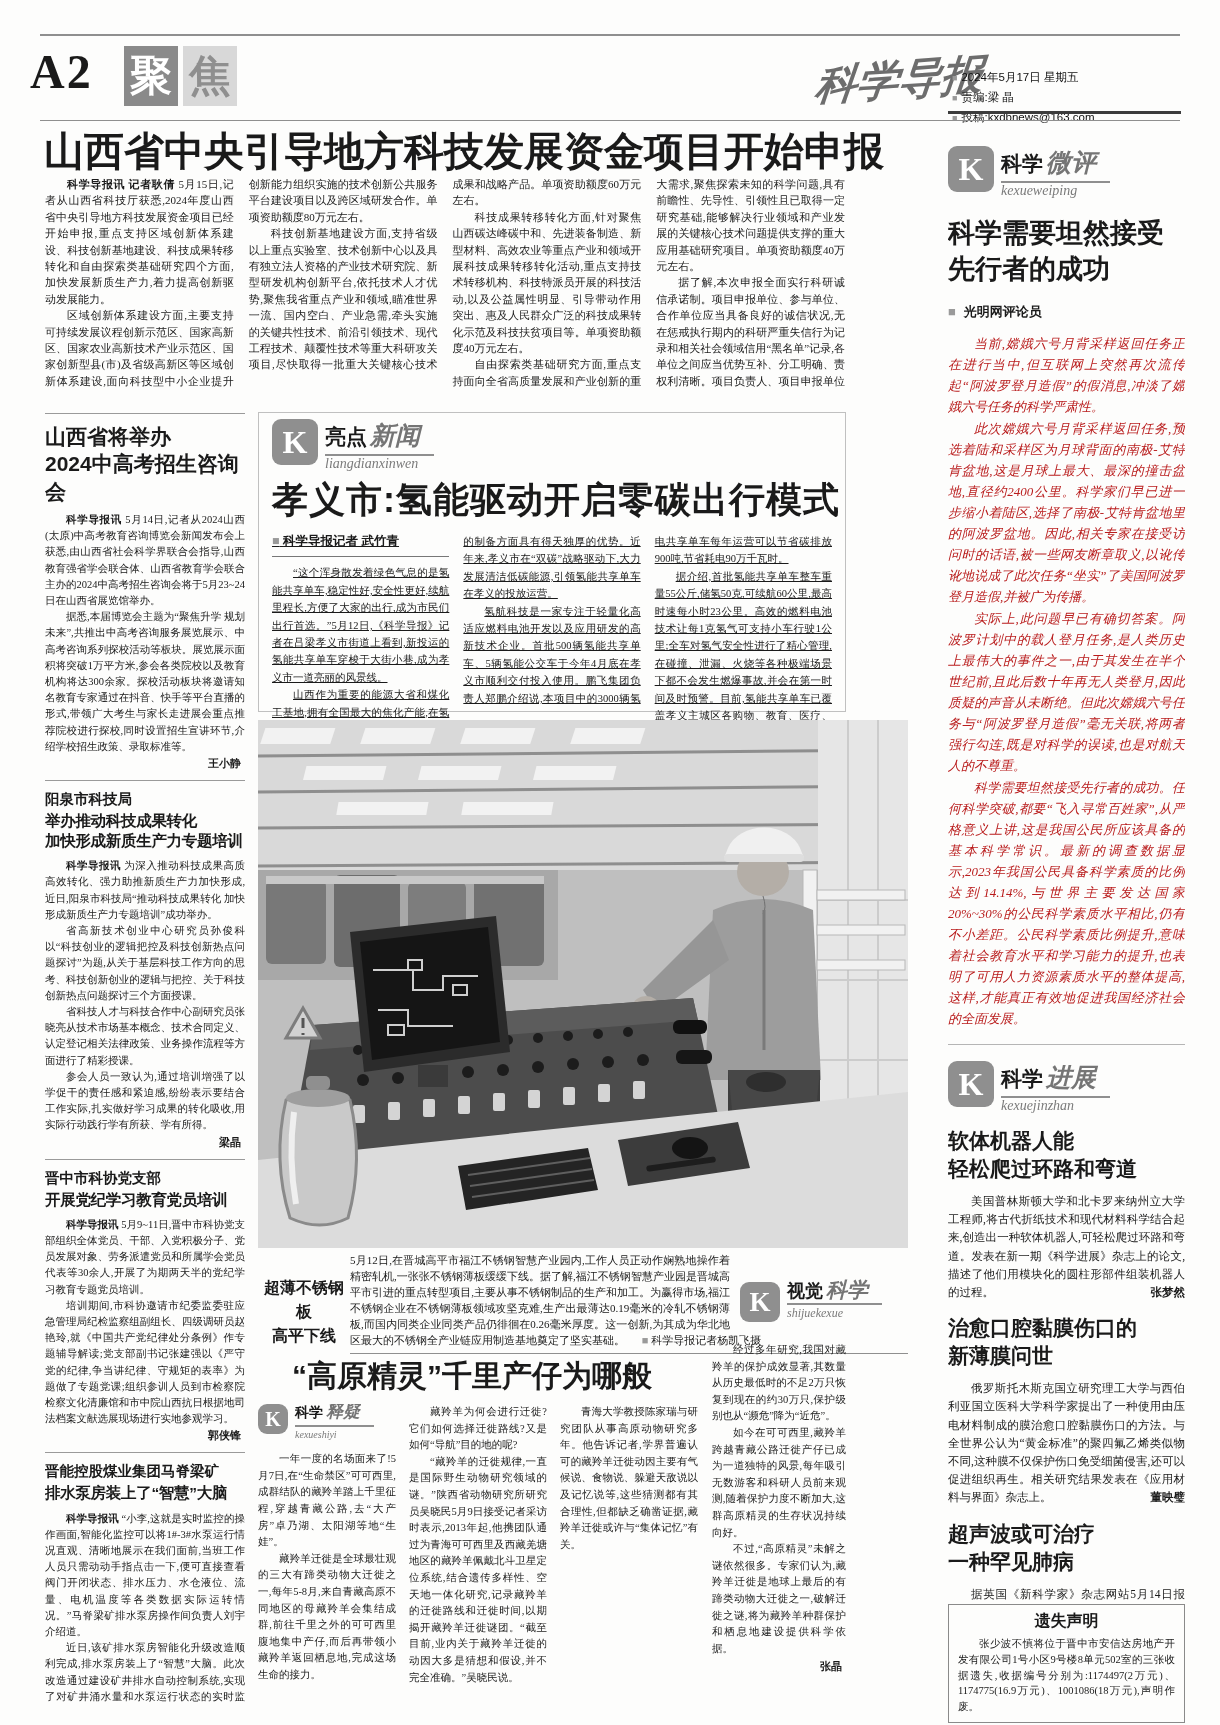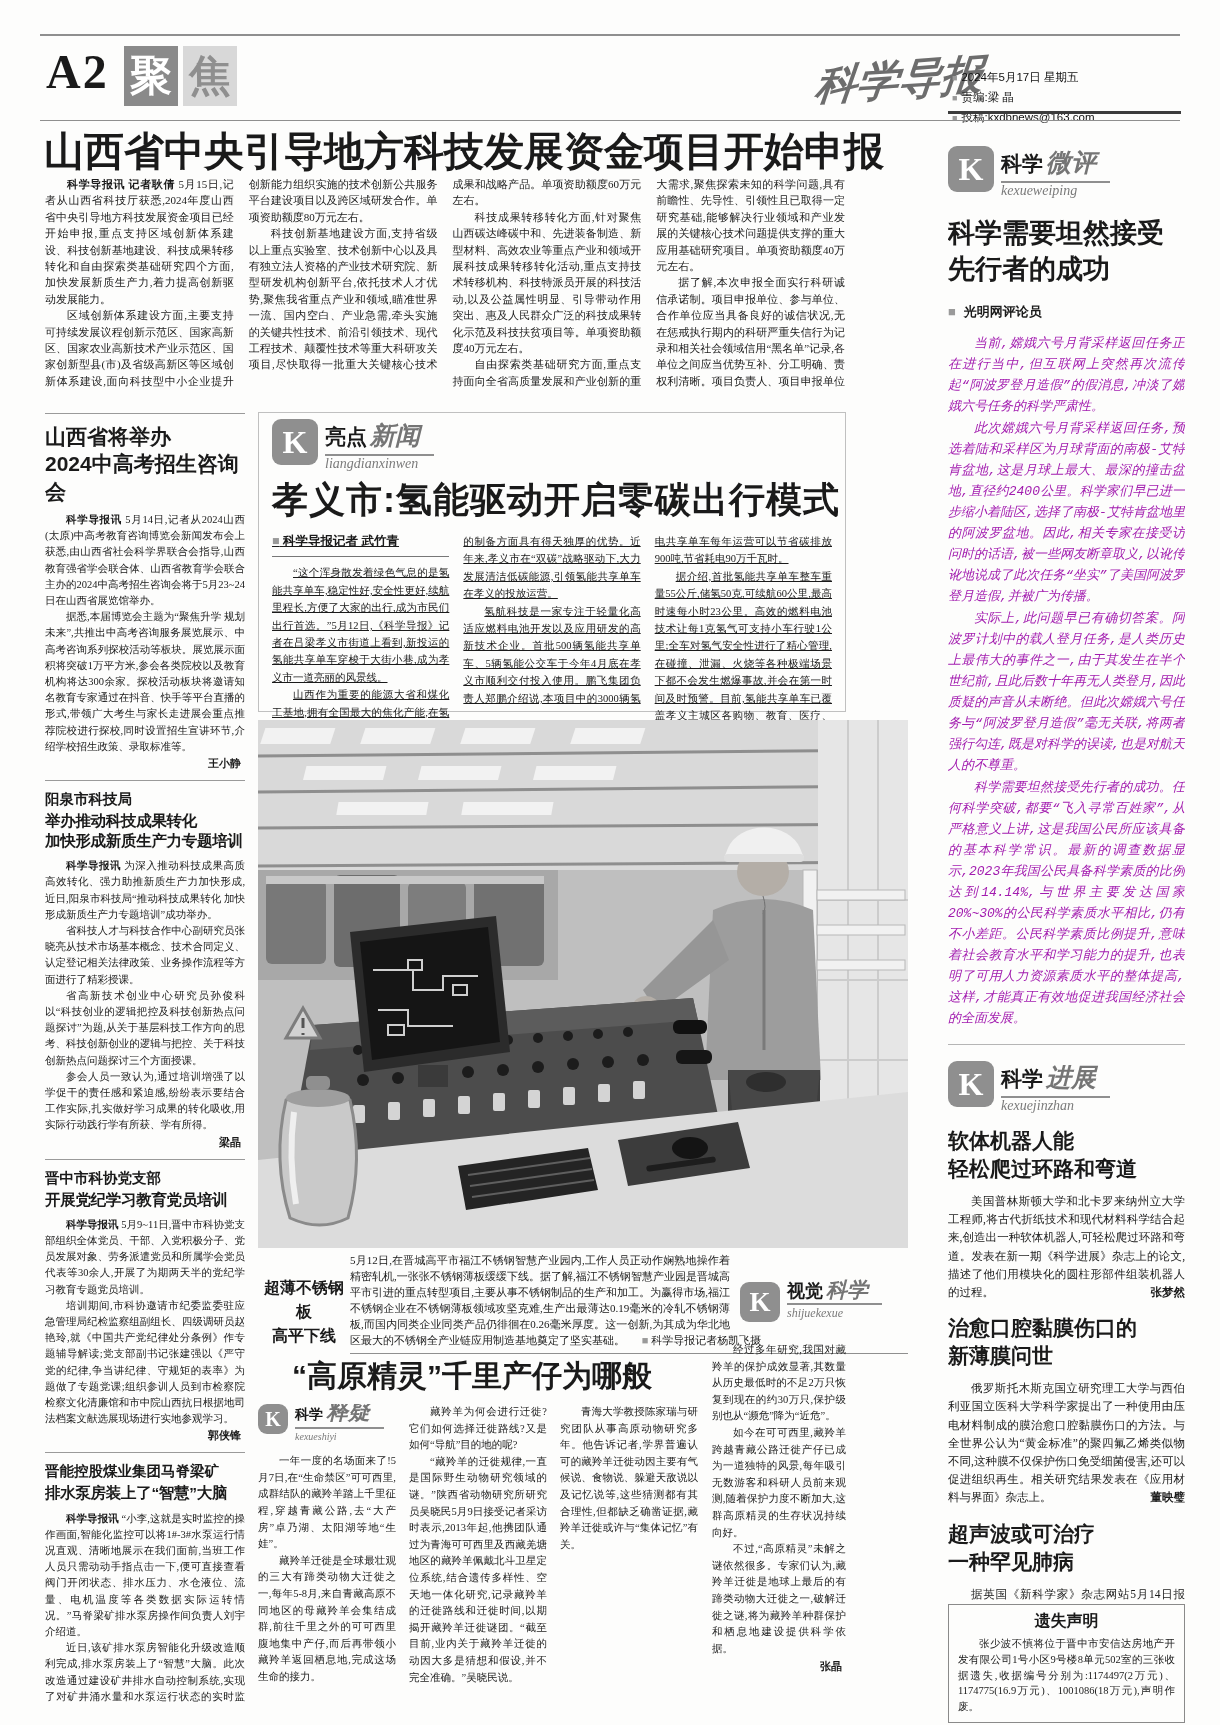--- a/index.html
+++ b/index.html
@@ -3,21 +3,21 @@
 <meta charset="utf-8">
 <style>
   html,body{margin:0;padding:0;}
   body{width:1220px;height:1725px;position:relative;background:#fdfdfc;font-family:"Liberation Serif",serif;color:#1a1a1a;overflow:hidden;}
   .abs{position:absolute;}
   .sans{font-family:"Liberation Sans",sans-serif;}
   .hline{background:#8f8f8f;height:1px;}
   .just{text-align:justify;}
   p{margin:0;text-indent:2em;}
   
-  #edition{left:46px;top:44px;font-size:48px;font-weight:bold;letter-spacing:2px;}
+  #edition{left:30px;top:44px;font-size:48px;font-weight:bold;letter-spacing:2px;}
   #focus{left:124px;top:46px;}
   #focus span{display:inline-block;width:54px;height:60px;line-height:60px;text-align:center;font-size:42px;font-weight:bold;}
   #focus .f1{background:#8a8a8a;color:#fff;}
   #focus .f2{background:#d8d8d8;color:#8f8f8f;margin-left:5px;}
   #masthead{left:815px;top:52px;font-size:42px;font-weight:bold;font-style:italic;color:#6d6d6d;transform:rotate(-4deg) skewX(-10deg);}
   #dateblock{left:952px;top:68px;font-size:11.5px;line-height:19px;font-family:"Liberation Sans",sans-serif;color:#111;}
   #dateblock .sq{color:#9a9a9a;font-size:9px;margin-right:4px;}
   #dateunderline{left:948px;top:111px;width:233px;height:3px;background:#3c3c3c;}
   
   #mainhead{left:44px;top:124px;width:802px;text-align:center;font-size:40px;font-weight:bold;letter-spacing:0px;white-space:nowrap;}
@@ -36,21 +36,21 @@
   .kbox{background:#8f8f8f;color:#fff;border-radius:9px;text-align:center;font-weight:bold;font-family:"Liberation Serif",serif;}
   .kbox.big{width:46px;height:46px;line-height:46px;font-size:32px;}
   .kbox.mid{width:40px;height:40px;line-height:40px;font-size:27px;}
   .kbox.sml{width:30px;height:30px;line-height:30px;font-size:20px;}
   .kname{border-bottom:2px solid #8f8f8f;padding:0 14px 2px 0;white-space:nowrap;}
   .kn{font-weight:bold;font-family:"Liberation Sans",sans-serif;}
   .ks{font-style:italic;color:#757575;font-weight:bold;margin-left:3px;}
   .kpy{font-style:italic;color:#7a7a7a;}
   .klogo.big .kn{font-size:21px;} .klogo.big .ks{font-size:25px;} .klogo.big .kpy{font-size:14px;}
   .klogo.mid .kn{font-size:18px;} .klogo.mid .ks{font-size:21px;} .klogo.mid .kpy{font-size:12px;}
-  .klogo.sml .kn{font-size:14px;} .klogo.sml .ks{font-size:22px;} .klogo.sml .kpy{font-size:10px;}
+  .klogo.sml .kn{font-size:14px;} .klogo.sml .ks{font-size:17px;} .klogo.sml .kpy{font-size:10px;}
   
   #hlbox{left:258px;top:412px;width:588px;height:300px;border:1px solid #c0c0c0;box-sizing:border-box;padding:6px 13px 0;}
   #hlhead{font-size:36px;font-weight:bold;letter-spacing:1px;margin:4px 0 8px;white-space:nowrap;}
   #hlbody{height:194px;column-count:3;column-gap:14px;column-fill:auto;font-size:10.5px;line-height:17.4px;overflow:hidden;text-decoration:underline;}
   .hl-byline{border-bottom:1px solid #777;padding-bottom:6px;margin-bottom:7px;font-size:12.5px;font-weight:bold;font-family:"Liberation Sans",sans-serif;text-indent:0;}
   .sq{color:#9a9a9a;}
   
   #photo{left:258px;top:720px;width:650px;height:528px;background:#bdbdbd;}
   
   #caparea{left:258px;top:1252px;width:650px;display:flex;}
@@ -60,21 +60,21 @@
   .credit{margin-left:14px;}
   
   #bothead{left:292px;top:1356px;font-size:30px;font-weight:bold;white-space:nowrap;}
   #botcols{left:258px;top:1404px;width:440px;height:300px;column-count:3;column-gap:13px;column-fill:auto;font-size:10.5px;line-height:16.6px;overflow:hidden;}
   #botlogo{margin-bottom:8px;}
   #botcol4{left:712px;top:1342px;width:134px;height:362px;font-size:10.5px;line-height:16.6px;overflow:hidden;}
   
   #rightcol{left:948px;top:146px;width:237px;height:1579px;overflow:hidden;}
   .rhead{font-size:27px;font-weight:bold;line-height:36px;margin:16px 0 2px;}
   .rbyline{font-size:13px;font-weight:bold;font-family:Liberation Mono, monospace;margin:16px 0 12px;}
-  .kaibody{font-size:13px;line-height:21px;font-style:italic;color:#a21caf;font-family:Liberation Mono, monospace;}
+  .kaibody{font-size:13px;line-height:21px;font-style:italic;color:#b91c1c;}
   .kaibody p{margin-bottom:1px;}
   .rsep{border-top:1px solid #b5b5b5;margin:15px 0 16px;}
   .ihead{font-size:21px;font-weight:bold;line-height:28px;margin:13px 0 9px;}
   .ibody{font-size:11.5px;line-height:18.2px;}
   .auth{float:right;font-weight:bold;}
   #lostbox{position:absolute;bottom:2px;left:0;right:0;border:1px solid #8a8a8a;background:#fdfdfc;padding:6px 9px 7px;}
   #losttitle{text-align:center;font-weight:bold;font-size:16px;margin-bottom:4px;}
   #lostbody{font-size:10.5px;line-height:15.8px;}
 </style>
 </head>
@@ -119,22 +119,22 @@
   </div>
   <div class="lsep"></div>
   <div>
     <div class="kicker sans">阳泉市科技局</div>
     <div class="lt t15 sans">
       <div>举办推动科技成果转化</div>
       <div>加快形成新质生产力专题培训</div>
     </div>
     <div class="lbody just">
       <p><b>科学导报讯 </b><span>为深入推动科技成果高质高效转化、强力助推新质生产力加快形成,近日,阳泉市科技局“推动科技成果转化 加快形成新质生产力专题培训”成功举办。</span></p>
+      <p>省高新技术创业中心研究员孙俊科以“科技创业的逻辑把控及科技创新热点问题探讨”为题,从关于基层科技工作方向的思考、科技创新创业的逻辑与把控、关于科技创新热点问题探讨三个方面授课。</p>
       <p>省科技人才与科技合作中心副研究员张晓亮从技术市场基本概念、技术合同定义、认定登记相关法律政策、业务操作流程等方面进行了精彩授课。</p>
-      <p>省高新技术创业中心研究员孙俊科以“科技创业的逻辑把控及科技创新热点问题探讨”为题,从关于基层科技工作方向的思考、科技创新创业的逻辑与把控、关于科技创新热点问题探讨三个方面授课。</p>
       <p>参会人员一致认为,通过培训增强了以学促干的责任感和紧迫感,纷纷表示要结合工作实际,扎实做好学习成果的转化吸收,用实际行动践行学有所获、学有所得。</p>
     </div>
     <div class="byline">梁晶</div>
   </div>
   <div class="lsep"></div>
   <div>
     <div class="kicker sans">晋中市科协党支部</div>
     <div class="lt t15 sans">开展党纪学习教育党员培训</div>
     <div class="lbody just">
       <p><b>科学导报讯 </b><span>5月9~11日,晋中市科协党支部组织全体党员、干部、入党积极分子、党员发展对象、劳务派遣党员和所属学会党员代表等30余人,开展了为期两天半的党纪学习教育专题党员培训。</span></p>

